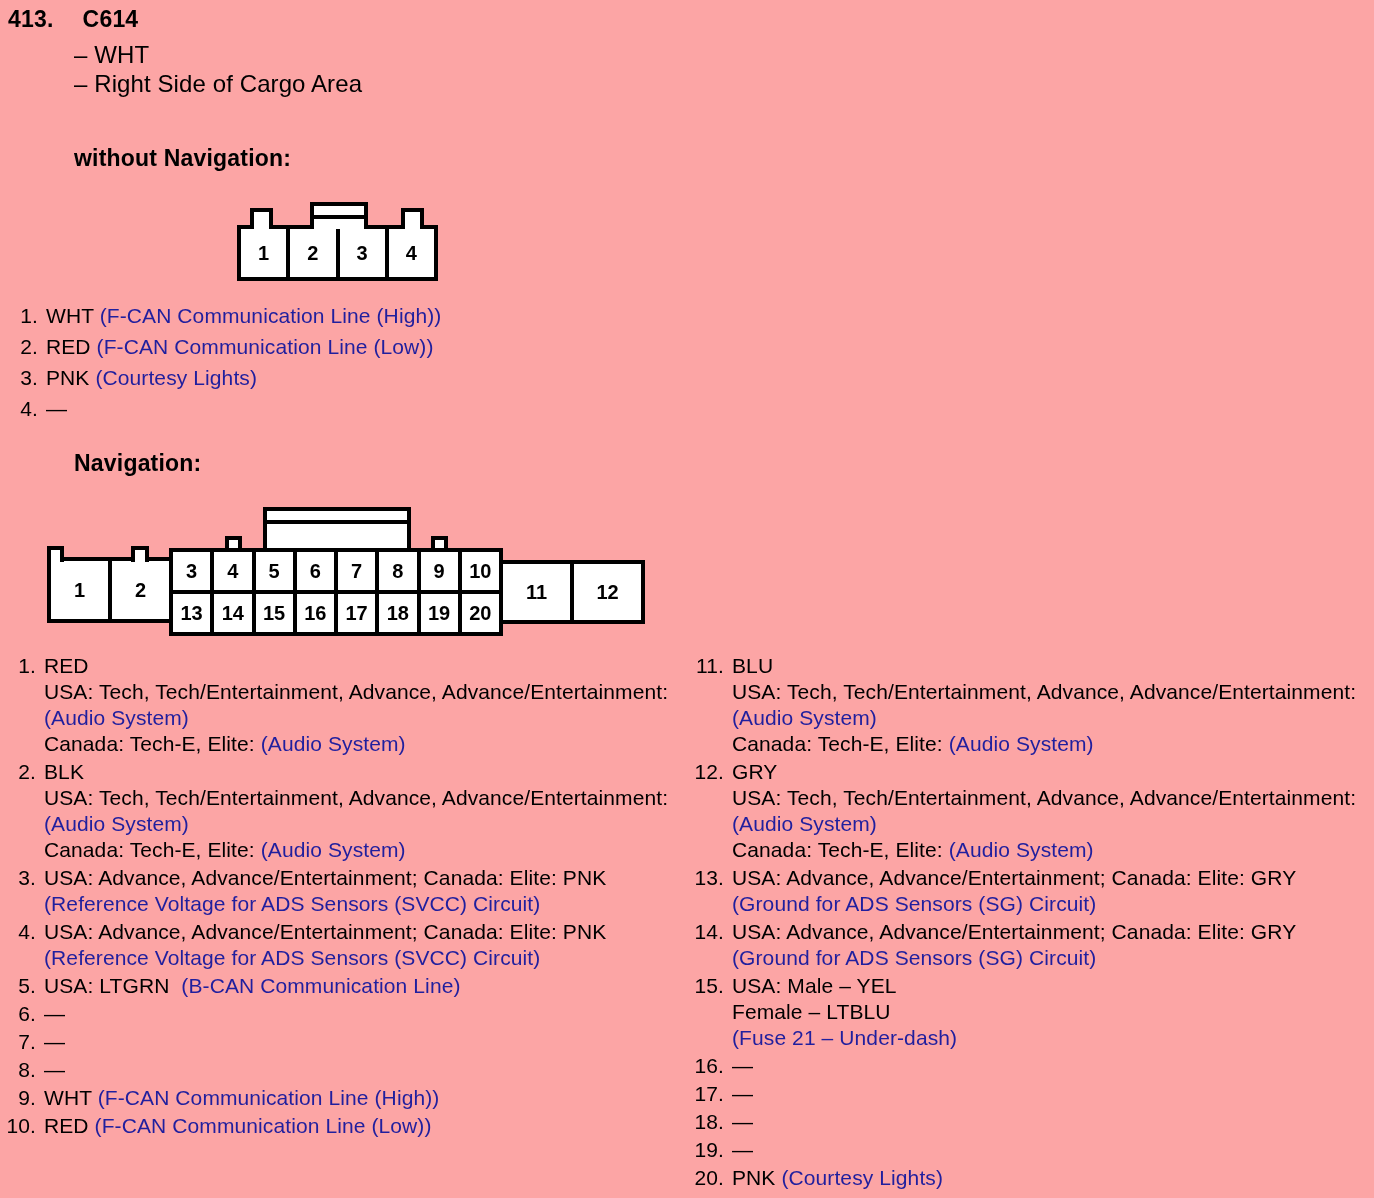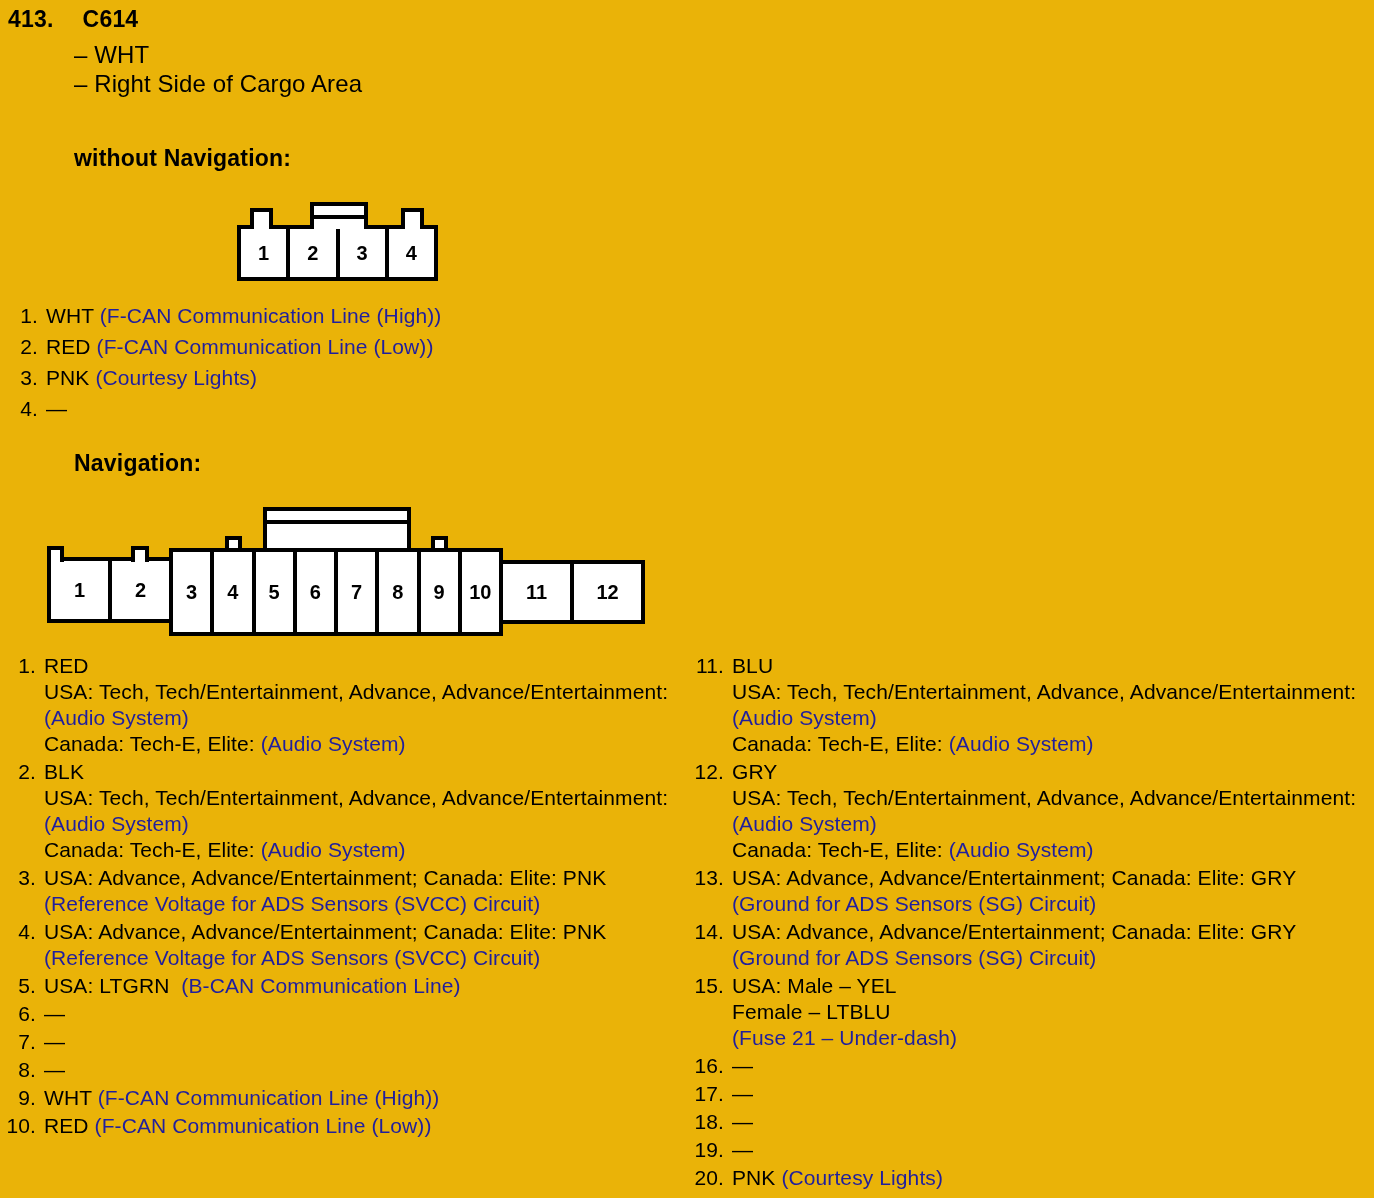--- a/index.html
+++ b/index.html
@@ -1,16 +1,16 @@
 <!DOCTYPE html>
 <html><head>
 <meta charset="utf-8">
 <style>
   html,body{margin:0;padding:0;background:#fff;}
-  .page{position:relative;width:1374px;height:1198px;background:#eab308;overflow:hidden;
+  .page{position:relative;width:1374px;height:1198px;background:#fca5a5;overflow:hidden;
         font-family:"Liberation Sans","DejaVu Sans",sans-serif;color:#000;}
   *{box-sizing:border-box;}
 
   
   .title-row{position:absolute;left:8px;top:6px;font-size:23px;font-weight:bold;letter-spacing:0.2px;}
   .t-id{margin-left:29px;}
 
   
   .details{position:absolute;left:74px;top:41px;font-size:24px;line-height:28.5px;letter-spacing:0.1px;}
 
@@ -134,20 +134,30 @@
       <div class="b-row" id="b-grid-top">
           <div class="cellB">3</div>
           <div class="cellB">4</div>
           <div class="cellB">5</div>
           <div class="cellB">6</div>
           <div class="cellB">7</div>
           <div class="cellB">8</div>
           <div class="cellB">9</div>
           <div class="cellB">10</div>
         </div>
+      <div class="b-row" id="b-grid-bottom">
+          <div class="cellB">13</div>
+          <div class="cellB">14</div>
+          <div class="cellB">15</div>
+          <div class="cellB">16</div>
+          <div class="cellB">17</div>
+          <div class="cellB">18</div>
+          <div class="cellB">19</div>
+          <div class="cellB">20</div>
+        </div>
     </div>
     <div class="b-right" id="b-right-cells">
         <div class="cellB">11</div>
         <div class="cellB">12</div>
       </div>
   </div>
 
   <div class="pin-list" id="col-left">
       <div class="pin-item">
         <span class="pin-num">1.</span>

